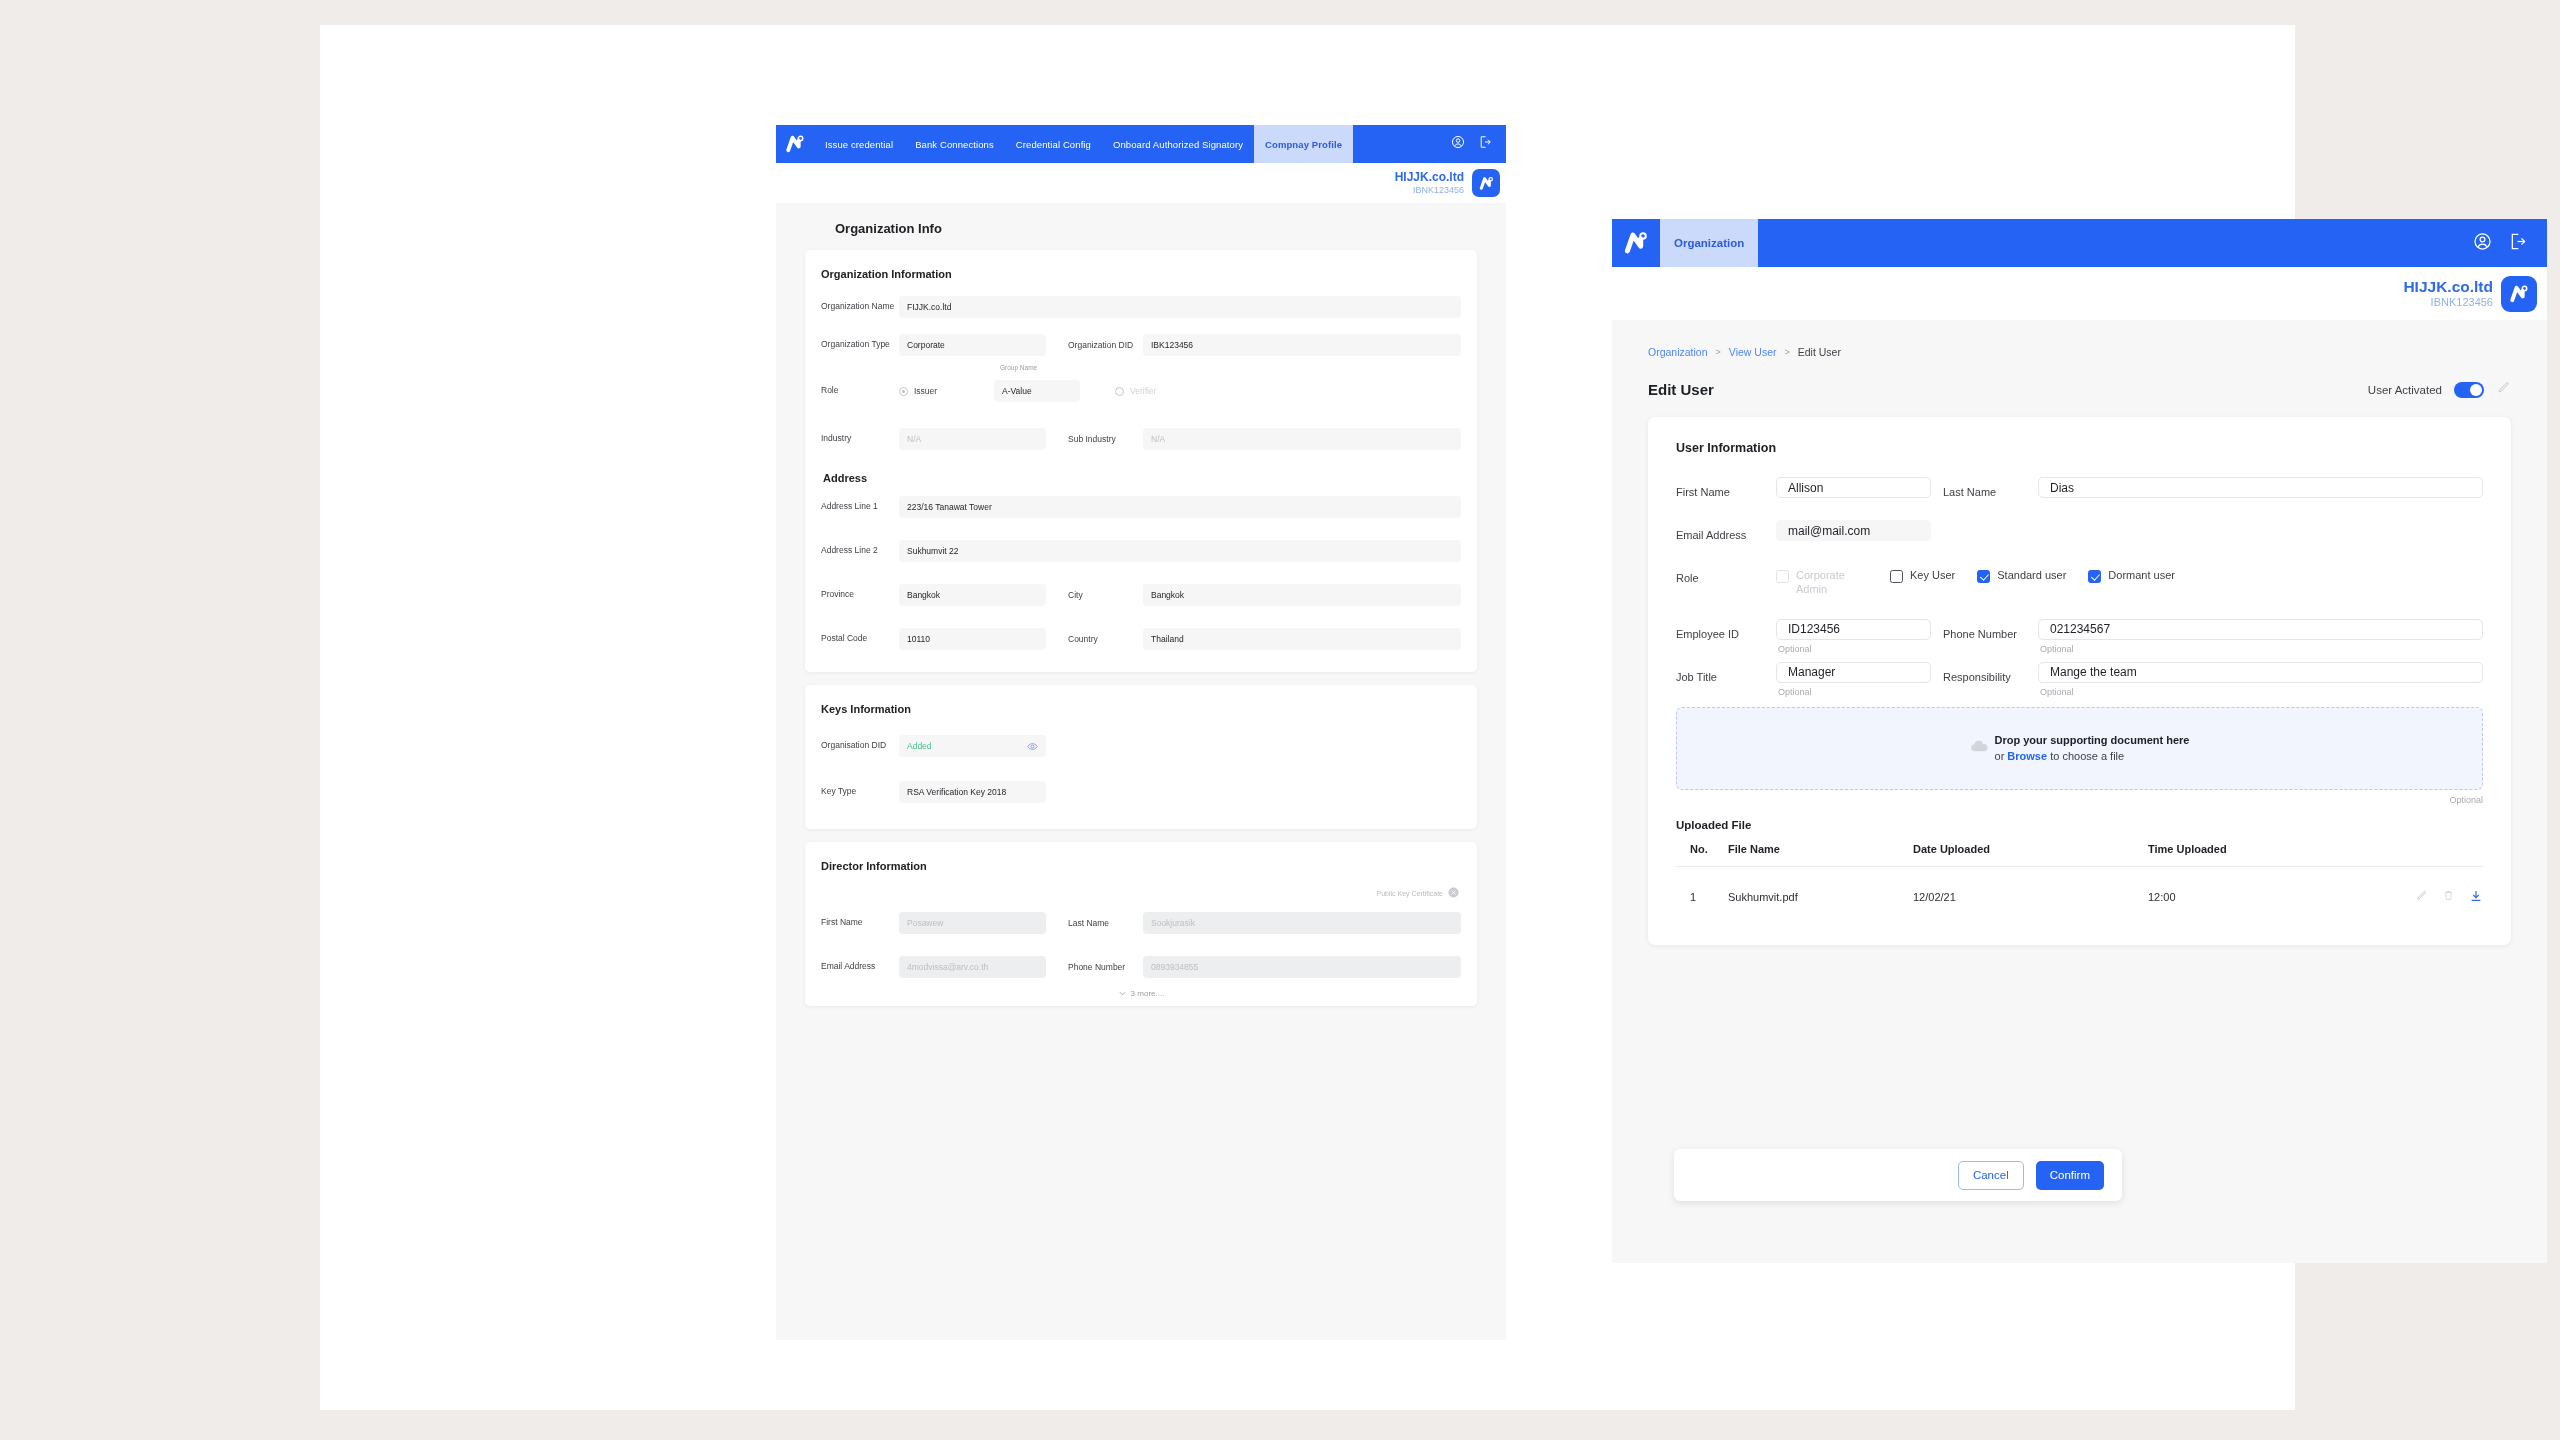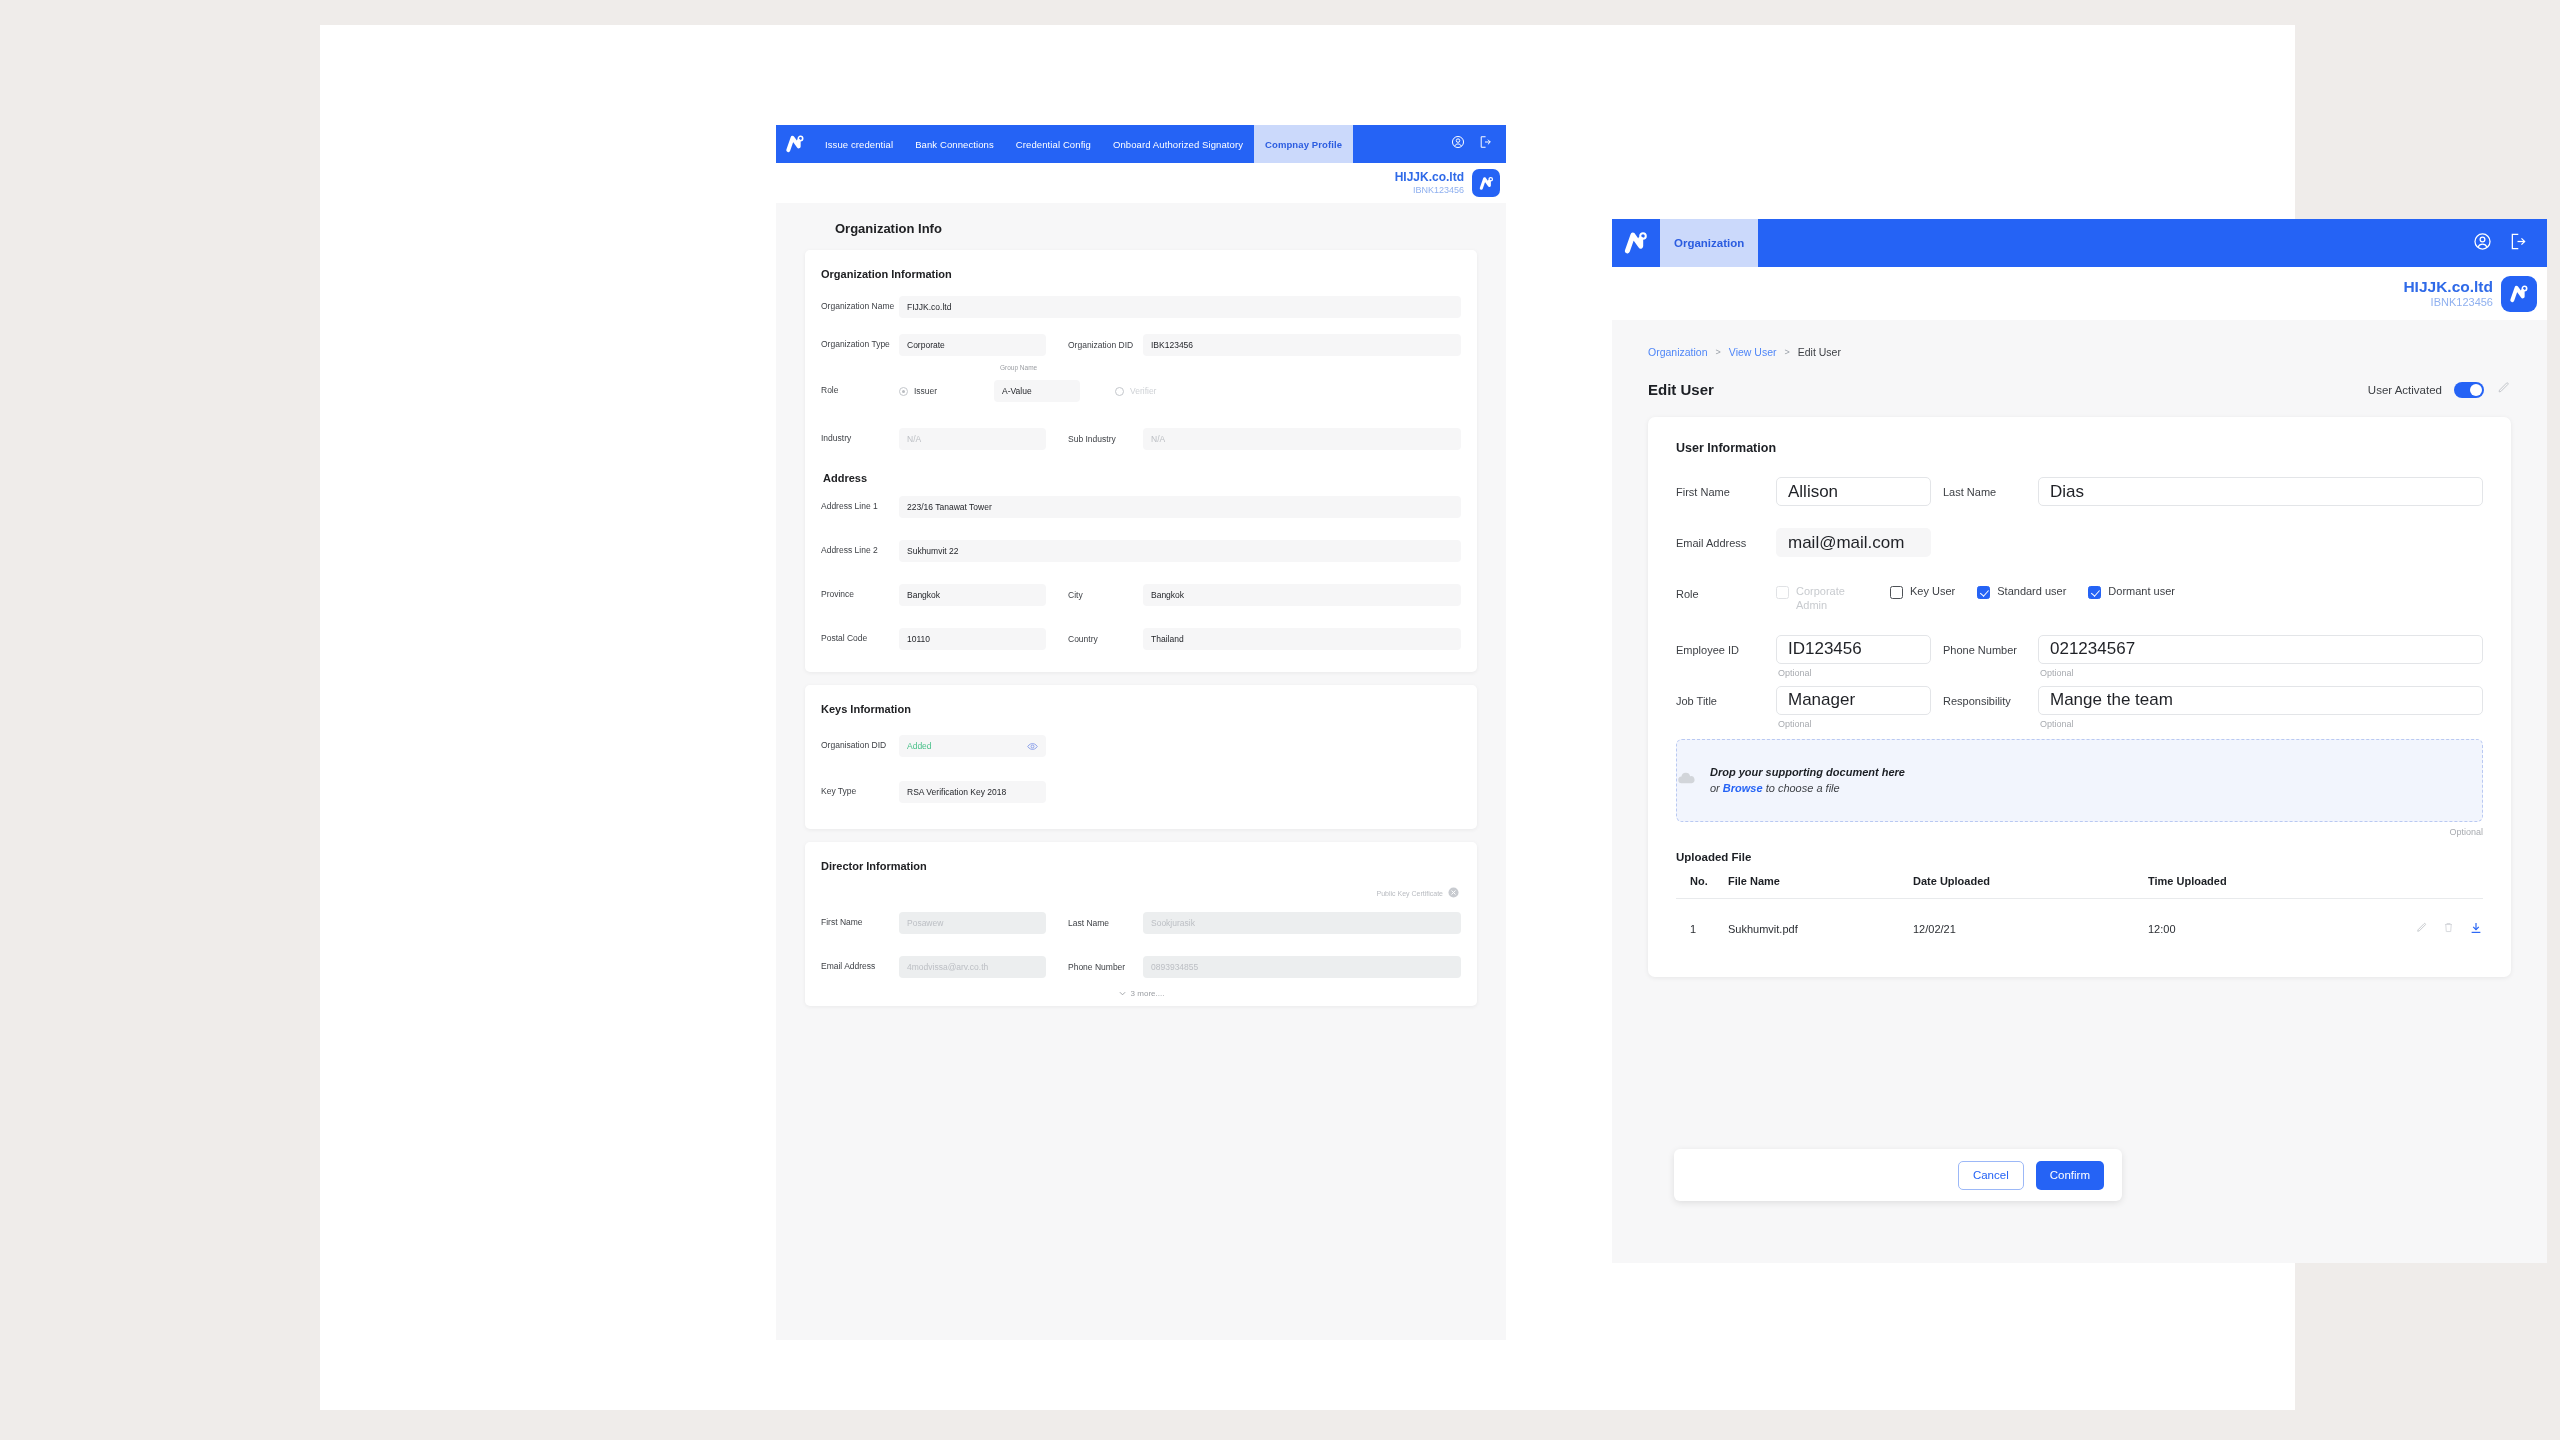--- a/index.html
+++ b/index.html
@@ -165,23 +165,23 @@
     box-shadow: 0 1px 5px rgba(0,0,0,.07);
     padding: 24px 28px 28px 28px;
   }
   .r-cardtitle { font-size: 12.5px; font-weight: bold; color: #1c1f24; margin-bottom: 22px; }
   .r-row { display: flex; align-items: flex-start; margin-bottom: 8px; }
   .r-lab { font-size: 11px; color: #3c3f44; width: 100px; flex: 0 0 100px; padding-top: 9px; }
   .r-lab2 { font-size: 11px; color: #3c3f44; width: 95px; flex: 0 0 95px; padding-top: 9px; margin-left: 12px; }
   .fieldcol { width: 155px; flex: 0 0 155px; }
   .fieldcol.grow { flex: 1 1 auto; width: auto; }
   .r-inp {
-    height: 29px; border: 1px solid #e3e5e8; border-radius: 5px;
+    height: 21px; border: 1px solid #e3e5e8; border-radius: 5px;
     display: flex; align-items: center; padding: 0 11px;
-    font-size: 17px; color: #1f2126; background: #ffffff;
+    font-size: 12px; color: #1f2126; background: #ffffff;
   }
   .r-inp.flat { background: #f6f6f7; border-color: transparent; }
   .r-hint { font-size: 9px; color: #a8abb0; margin: 4px 0 0 2px; }
   .spacer14 { height: 14px; }
   .chkrow { display: flex; align-items: flex-start; gap: 0; padding-top: 6px; }
   .chkitem { display: flex; align-items: flex-start; gap: 7px; margin-right: 22px; }
   .chk {
     width: 13px; height: 13px; border-radius: 2.5px;
     border: 1.3px solid #4d5156; background: #ffffff;
     flex: 0 0 13px; position: relative; margin-top: 1px;
@@ -193,21 +193,21 @@
     left: 4px; top: 1px; width: 3.5px; height: 7px;
     border: solid #ffffff; border-width: 0 1.6px 1.6px 0;
     transform: rotate(42deg);
   }
   .chk-lab { font-size: 11px; color: #3c3f44; line-height: 1.25; }
   .chk-lab.dim { color: #c8cbcf; }
   .dropzone {
     margin-top: 10px;
     border: 1.4px dashed #b9c9f2; border-radius: 6px;
     background: #f2f5fd; height: 83px;
-    display: flex; align-items: center; justify-content: flex-start; gap: 14px; font-style: italic;
+    display: flex; align-items: center; justify-content: center; gap: 6px;
   }
   .dz-txt { text-align: left; }
   .dz-l1 { font-size: 11px; font-weight: bold; color: #1c1f24; }
   .dz-l2 { font-size: 11px; color: #3c3f44; margin-top: 4px; }
   .dz-l2 b { color: #2563f5; }
   .dz-optional { text-align: right; font-size: 9px; color: #a8abb0; margin-top: 5px; }
   .upl-title { font-size: 11.5px; font-weight: bold; color: #1c1f24; margin: 14px 0 0 0; }
   .tbl { width: 100%; border-collapse: collapse; margin-top: 12px; }
   .tbl th {
     text-align: left; font-size: 11px; font-weight: bold; color: #1c1f24;

